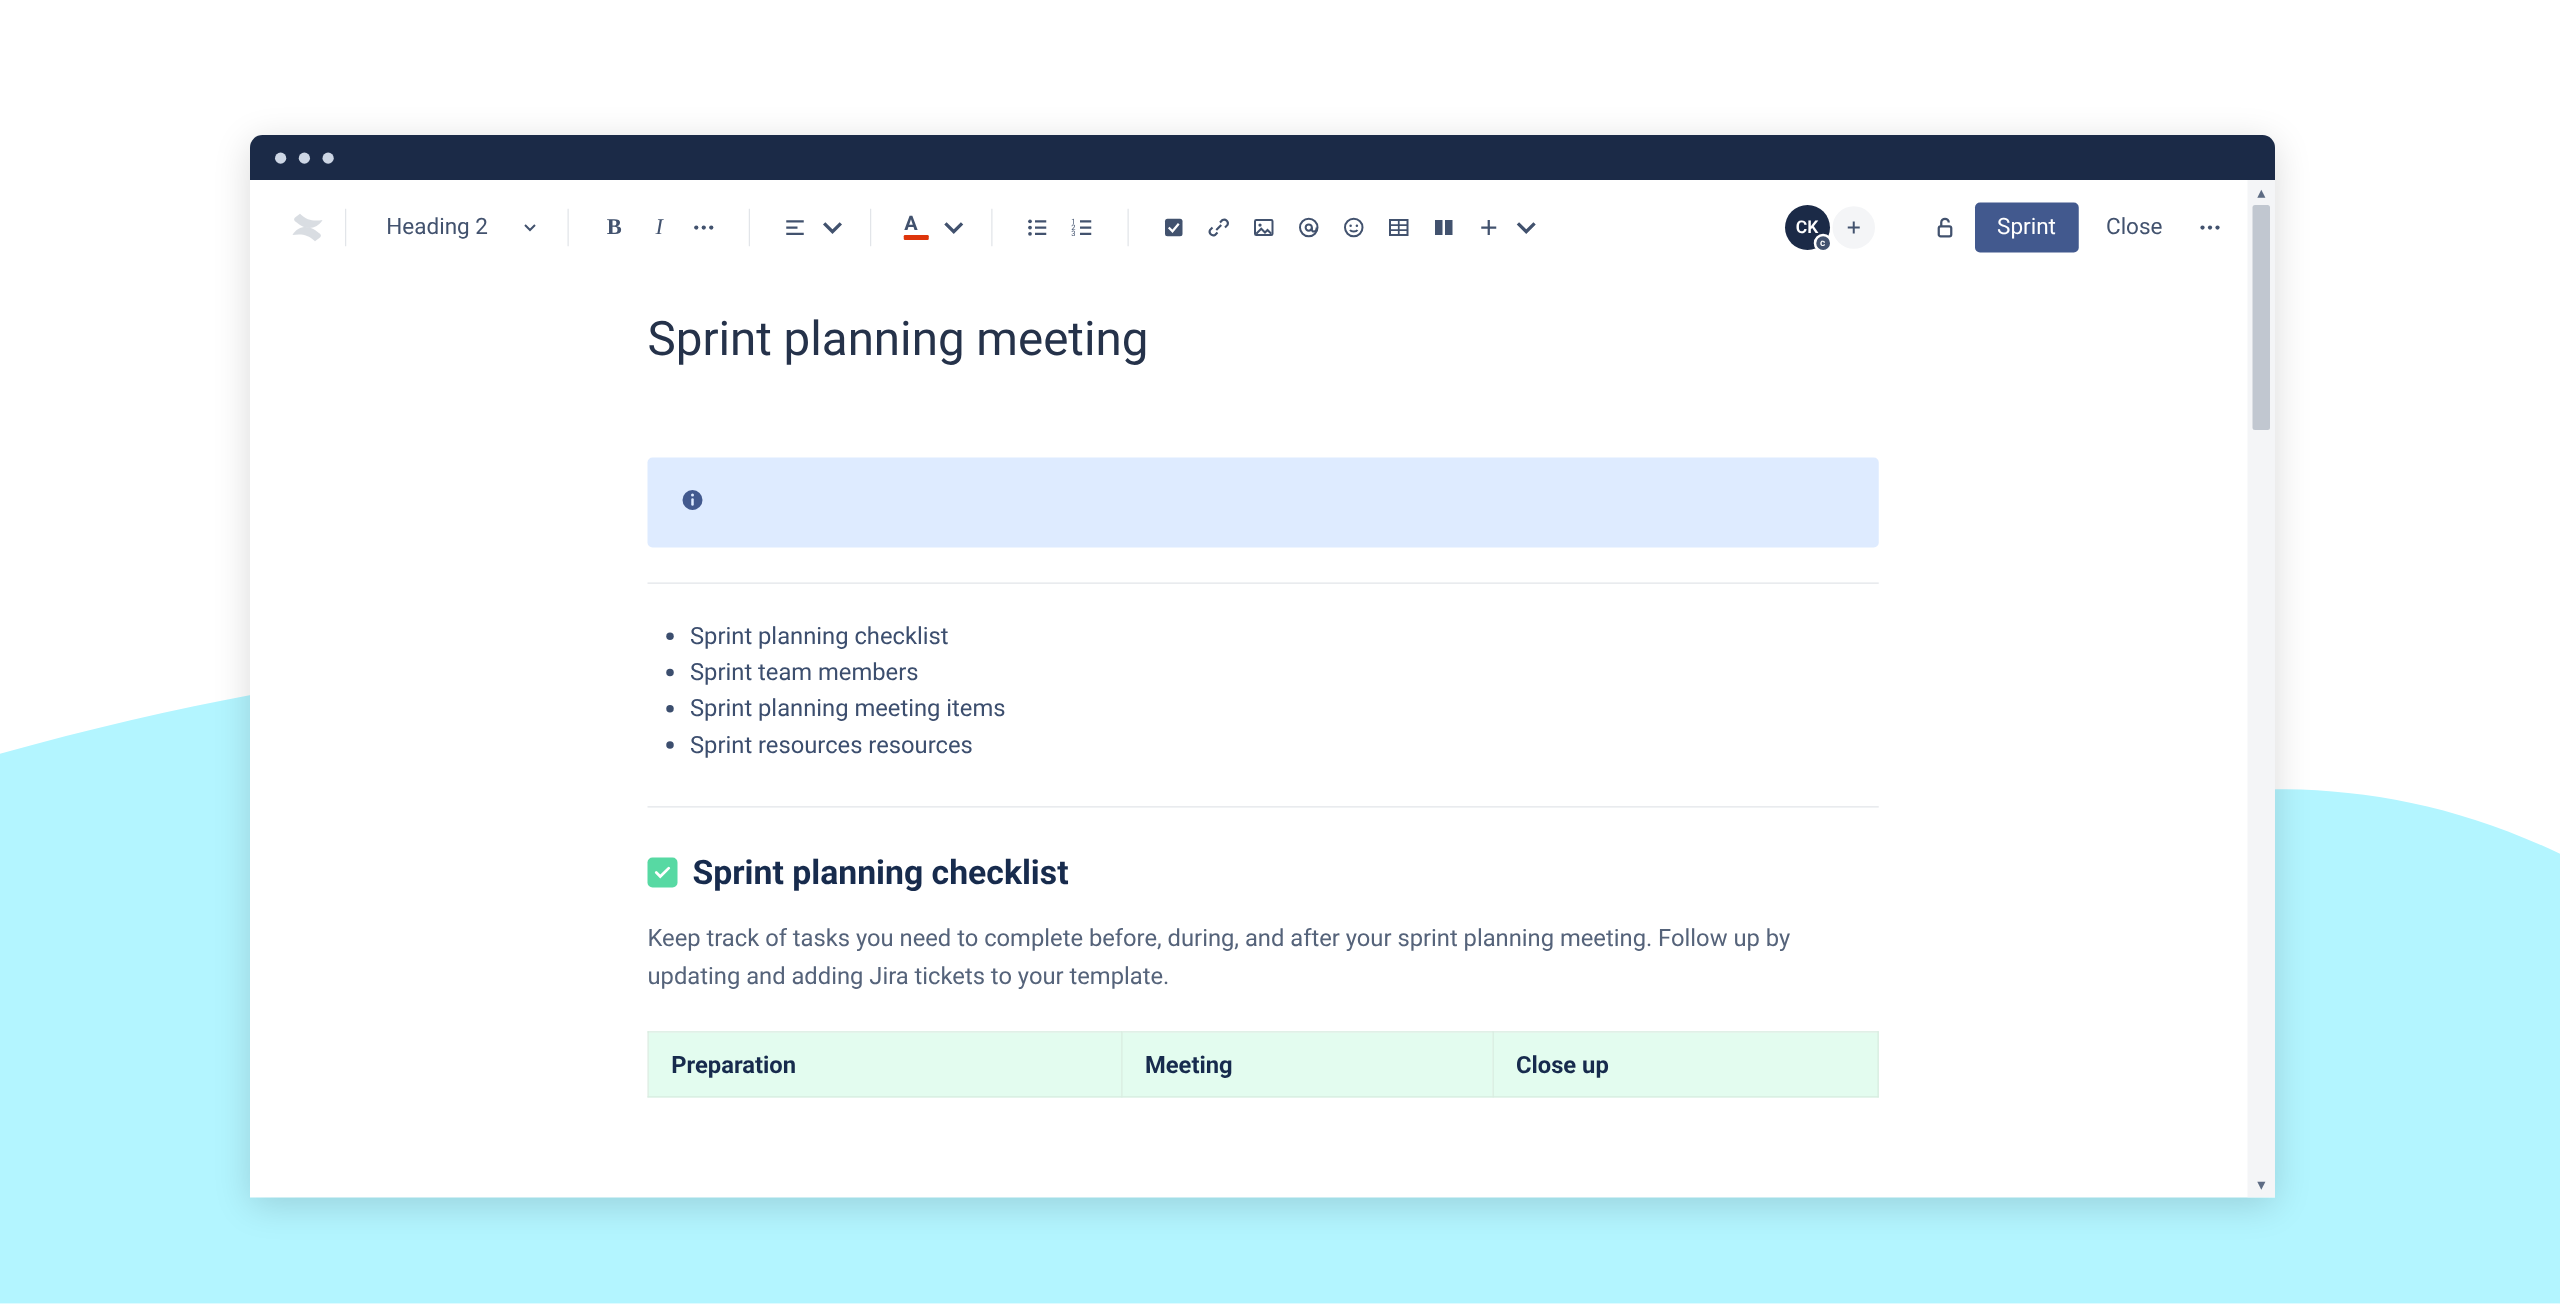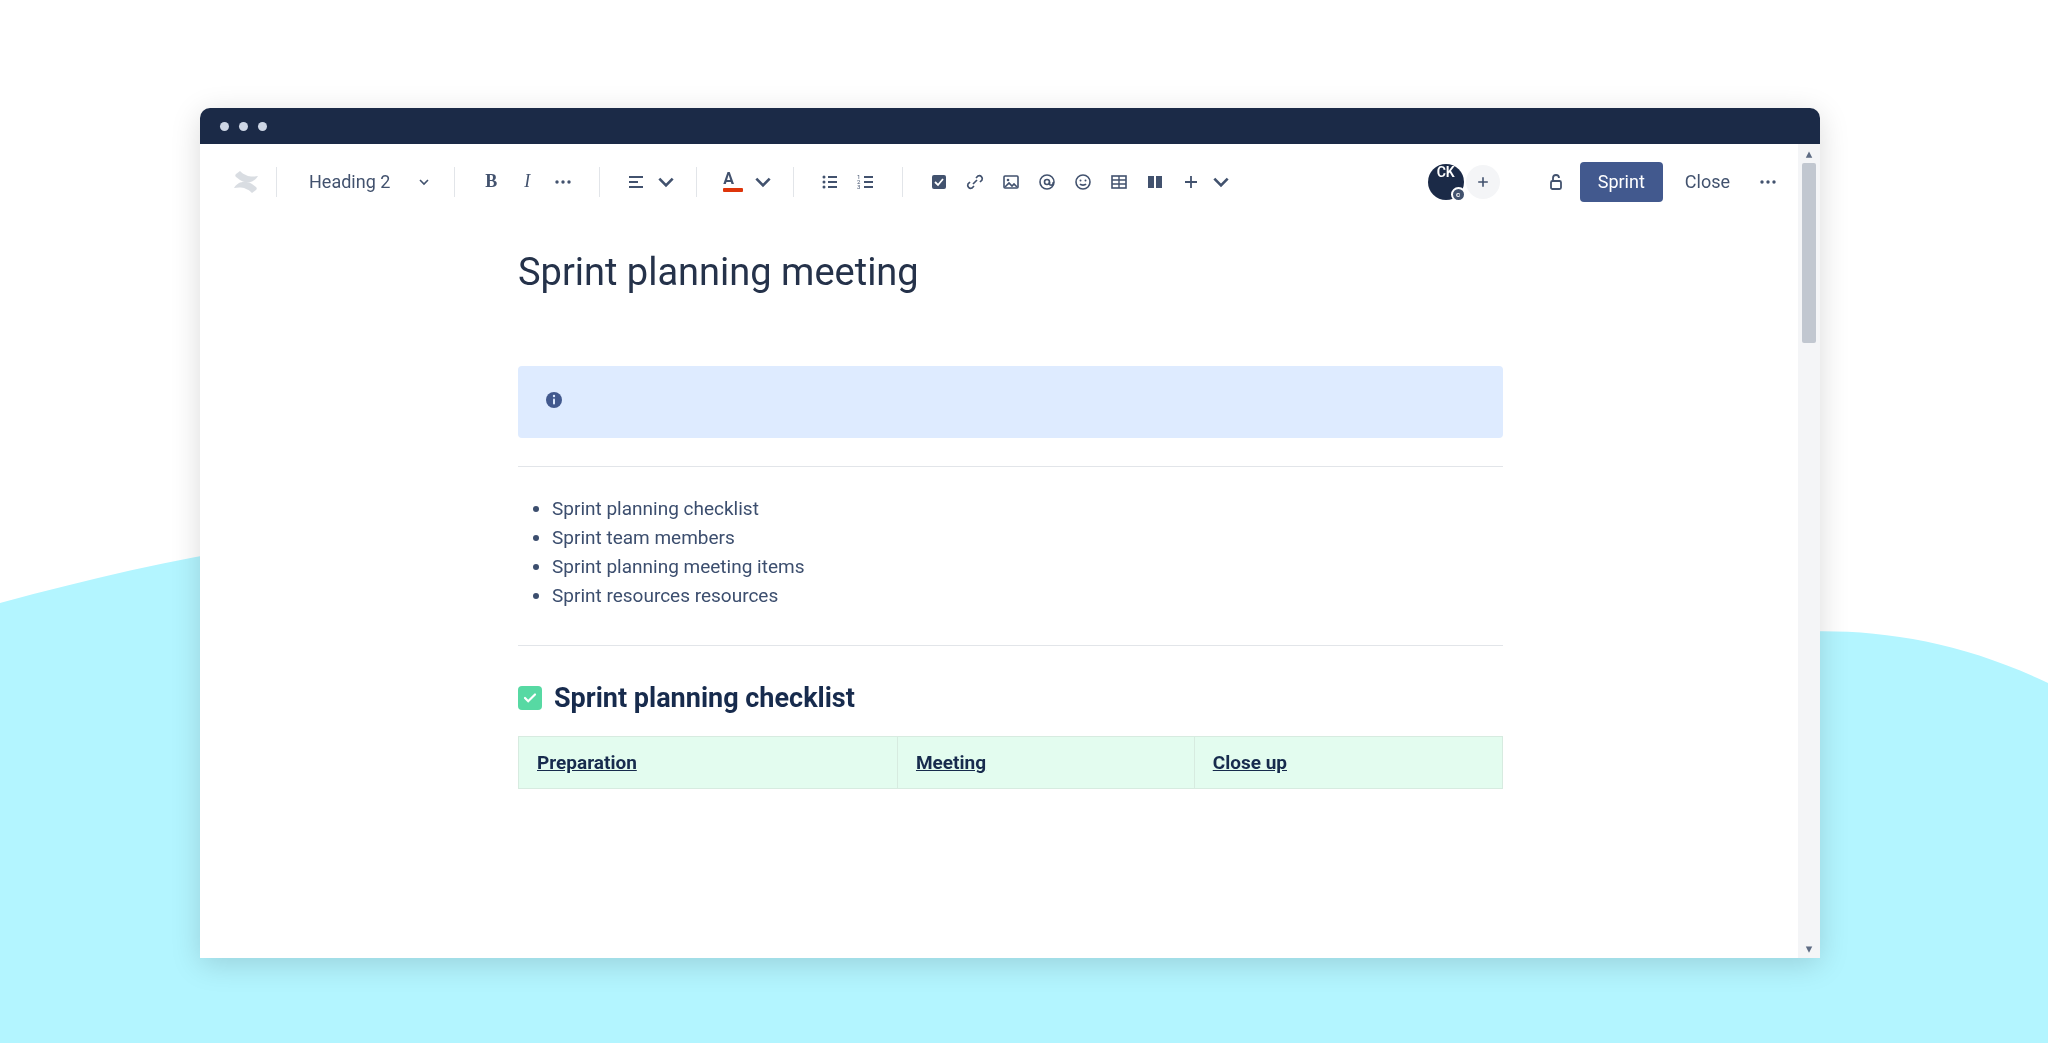--- a/index.html
+++ b/index.html
@@ -84,21 +84,21 @@
   .tb-btn svg { width: 20px; height: 20px; }
   .heading-select {
     display: flex; align-items: center; gap: 28px;
     padding: 0 10px 0 18px; height: 36px;
     color: #42526E; font-size: 18px; cursor: pointer;
   }
   .avatar {
     width: 36px; height: 36px; border-radius: 50%;
     background: #1b2a47; color: #fff;
     font-size: 14px; font-weight: 600;
-    display: flex; justify-content: center;
+    display: flex; align-items: center; justify-content: center;
     position: relative;
   }
   .avatar .sub {
     position: absolute; right: -2px; bottom: -2px;
     width: 15px; height: 15px; border-radius: 50%;
     background: #42526E; border: 2px solid #fff;
     font-size: 8px; color: #fff;
     display: flex; align-items: center; justify-content: center;
   }
   .add-circle {
@@ -144,21 +144,21 @@
     display: flex; align-items: center; gap: 12px;
     margin-bottom: 22px;
   }
   .h2 .check {
     width: 24px; height: 24px; border-radius: 4px; background: #57D9A3;
     display: flex; align-items: center; justify-content: center;
   }
   .h2 .check svg { width: 16px; height: 16px; }
   .para { color: #55637a; font-size: 19px; line-height: 1.55; margin-bottom: 30px; }
   .table {
-    width: 100%; border-collapse: collapse; text-decoration: underline;
+    width: 100%; border-collapse: collapse;
   }
   .table th {
     background: #E3FCEF; text-align: left;
     padding: 14px 18px; font-size: 19px; font-weight: 700;
     border: 1px solid #d7ebe0; color: #172B4D;
   }
   .textcolor-ico { position: relative; width:20px; height:20px; }
   .textcolor-ico .A { font-weight:700; font-size:16px; line-height:14px; color:#42526E; }
   .textcolor-ico .bar { position:absolute; left:0; right:0; bottom:0; height:4px; background:#de350b; border-radius:1px;}
 </style>
@@ -388,20 +388,21 @@
 
         <div class="h2">
           <div class="check">
             <svg viewBox="0 0 16 16">
                 <path d="M3 8l3.2 3.2L13 4.5" stroke="#fff" stroke-width="2.2" fill="none" stroke-linecap="round"></path>
               </svg>
           </div>
           <span>Sprint planning checklist</span>
         </div>
 
+        <div class="para">Keep track of tasks you need to complete before, during, and after your sprint planning meeting. Follow up by updating and adding Jira tickets to your template.</div>
 
         <table class="table">
           <tbody>
               <tr>
             <th>Preparation</th>
             <th>Meeting</th>
             <th>Close up</th>
           </tr>
         </tbody>
           </table>

